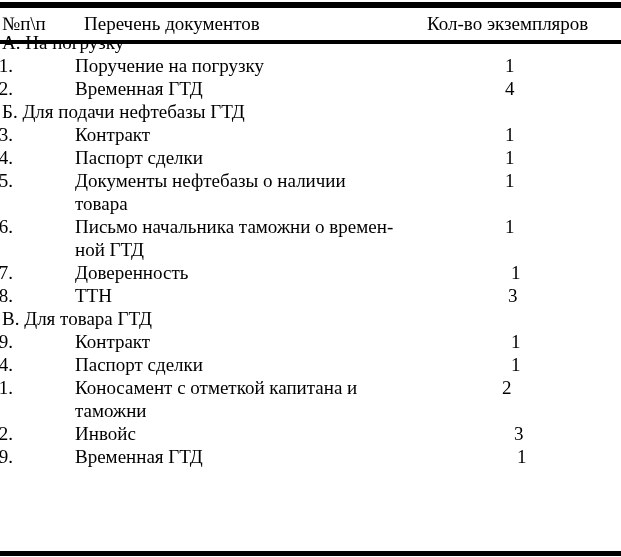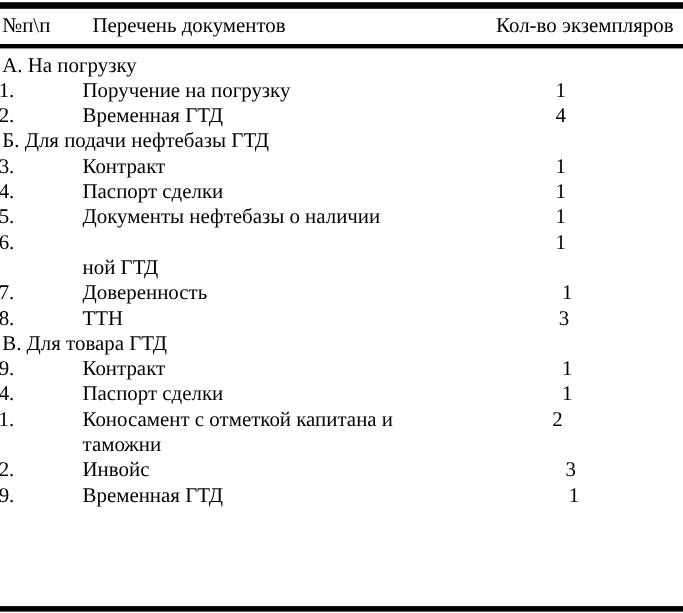--- a/index.html
+++ b/index.html
@@ -6,22 +6,22 @@
   body { width: 621px; height: 557px; overflow: hidden; position: relative;
          font-family: "Liberation Serif", serif; color: #000; font-size: 19px; }
   .rule-thick { position: absolute; left: 0; width: 621px; background: #000; }
   #top-rule { top: 2px; height: 6px; }
   #head-rule { top: 40px; height: 4px; }
   #bottom-rule { top: 551px; height: 5px; }
   .header { position: absolute; top: 10px; left: 0; width: 503px; height: 28px; padding-left: 48px; }
   .header span { position: absolute; top: 3px; white-space: nowrap; }
   .hcol-num { left: 2px; }
   .hcol-name { left: 84px; }
-  .hcol-qty { left: 427px; margin-left: 24px; }
-  .body-rows { position: absolute; top: 48px; left: 0; width: 569px; }
+  .hcol-qty { left: 427px; }
+  .body-rows { position: absolute; top: 31px; left: 0; width: 569px; }
   .line { position: relative; height: 23px; line-height: 23px; white-space: nowrap; }
   .section { padding-left: 2px; }
   .num { position: absolute; right: 556px; }
   .name { position: absolute; left: 75px; }
   .qty { position: absolute; }
 </style>
 </head>
 <body>
 
 <div class="rule-thick" id="top-rule"></div>
@@ -56,21 +56,25 @@
       <span class="num">4.</span>
       <span class="name">Паспорт сделки</span>
       <span class="qty" style="left: 505px;">1</span>
     </div>
     <div class="line">
       <span class="num">5.</span>
       <span class="name">Документы нефтебазы о наличии</span>
       <span class="qty" style="left: 505px;">1</span>
     </div>
     <div class="line">
+      <span class="name">товара</span>
+    </div>
+    <div class="line">
       <span class="num">6.</span>
+      <span class="name">Письмо начальника таможни о времен-</span>
       <span class="qty" style="left: 505px;">1</span>
     </div>
     <div class="line">
       <span class="name">ной ГТД</span>
     </div>
     <div class="line">
       <span class="num">7.</span>
       <span class="name">Доверенность</span>
       <span class="qty" style="left: 511px;">1</span>
     </div>

